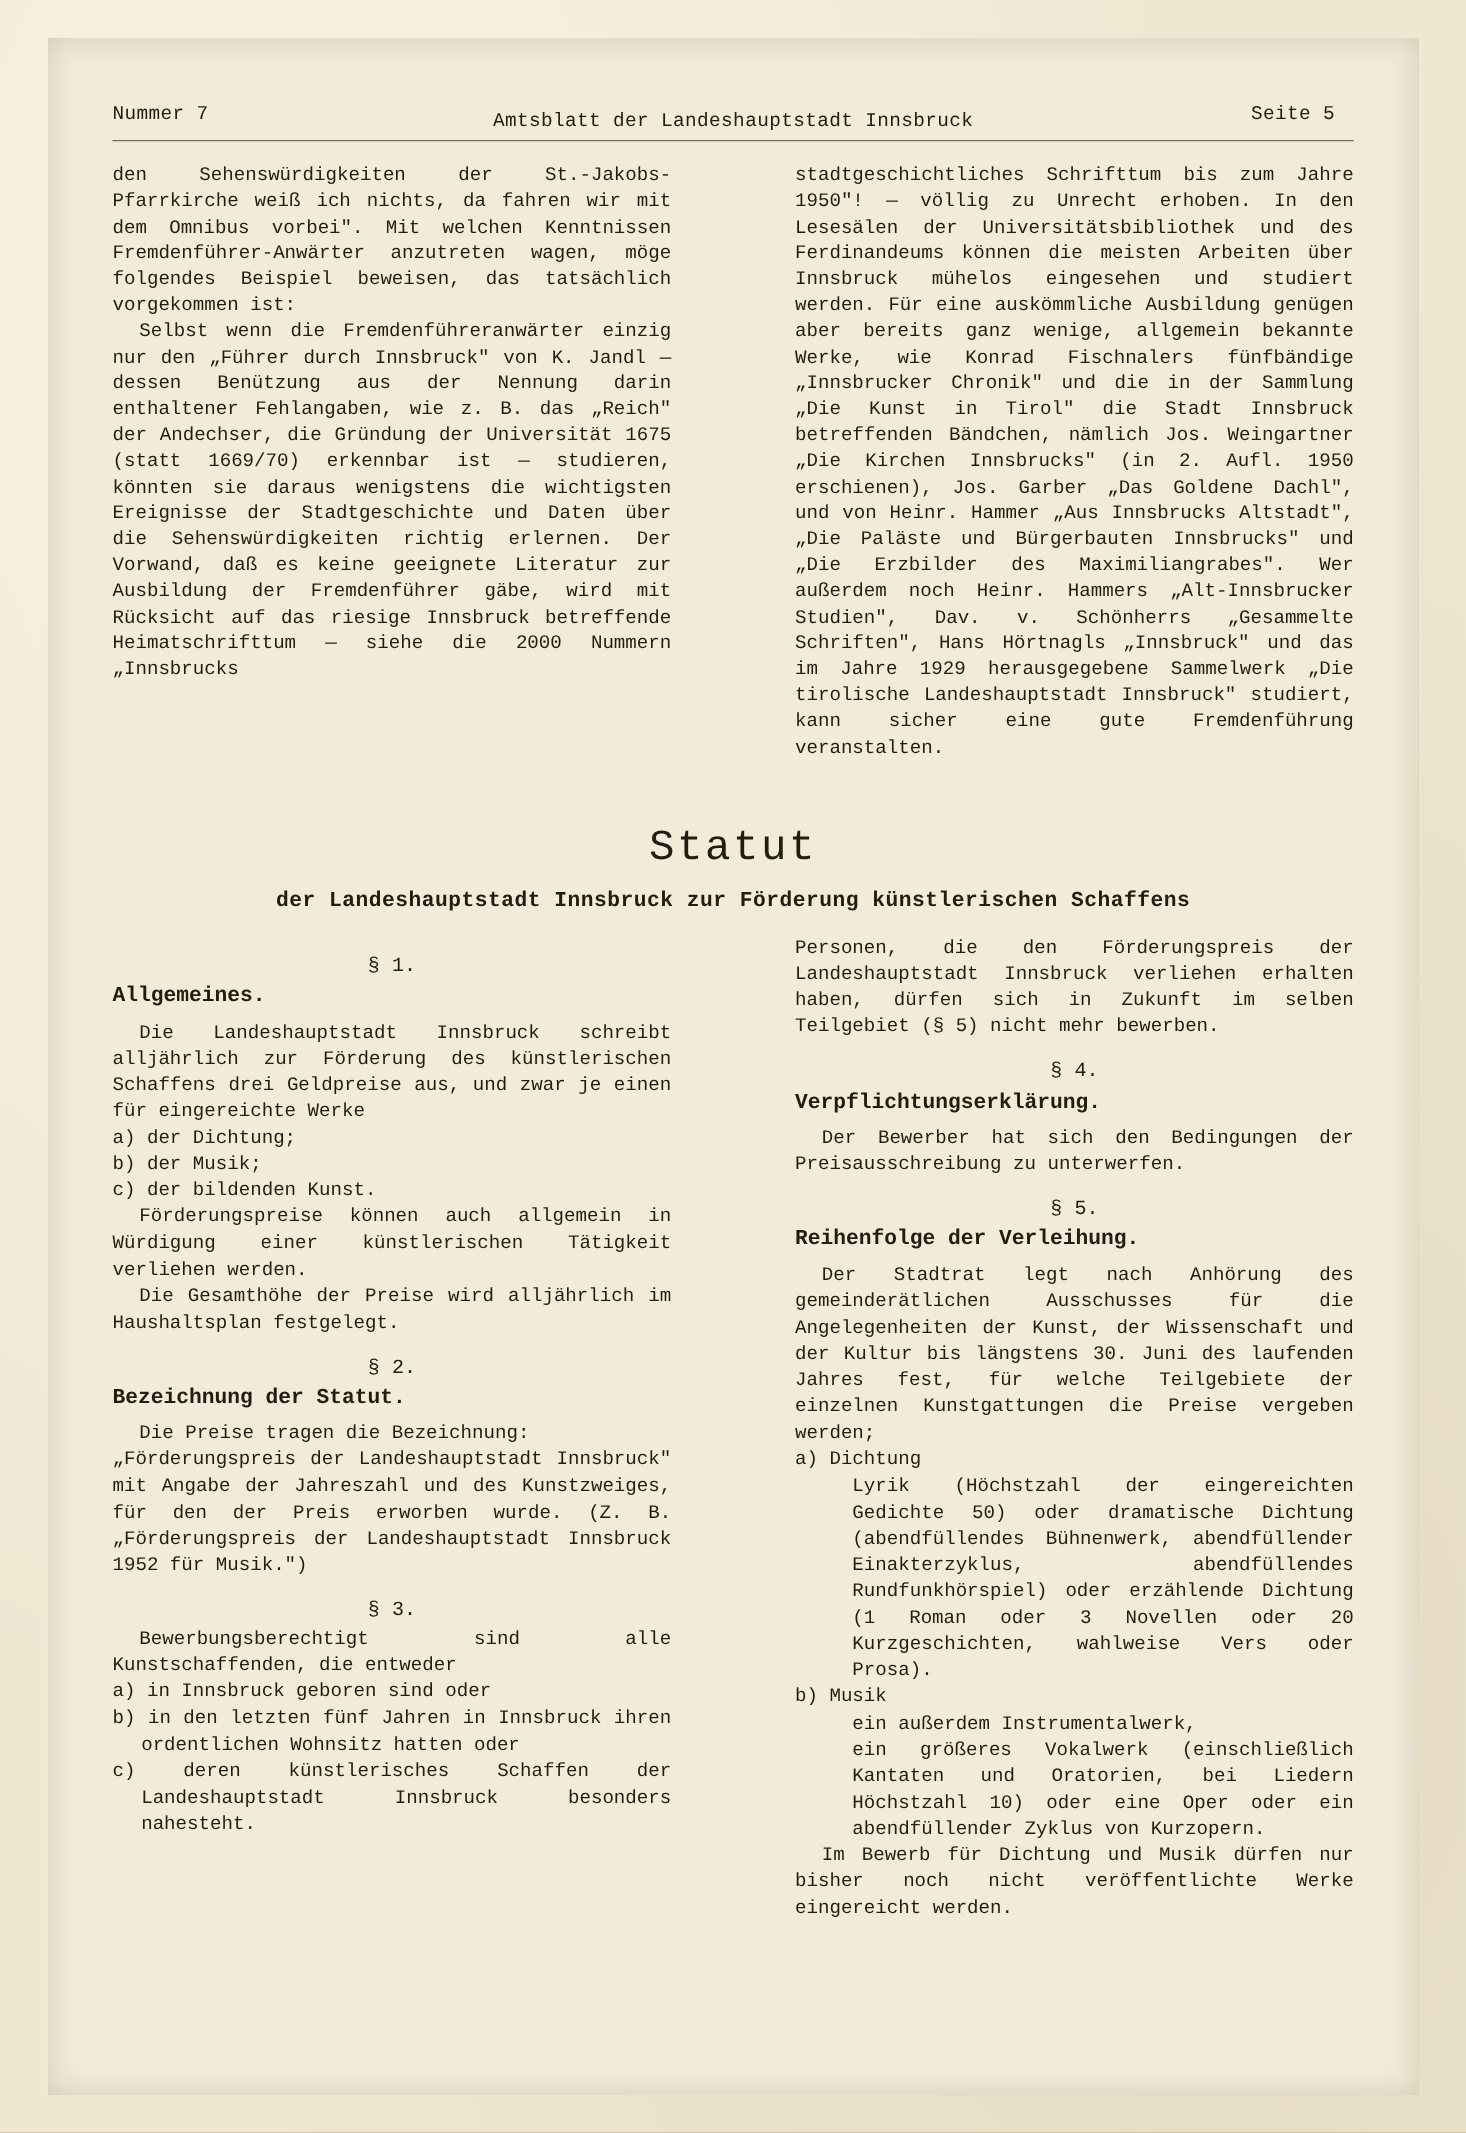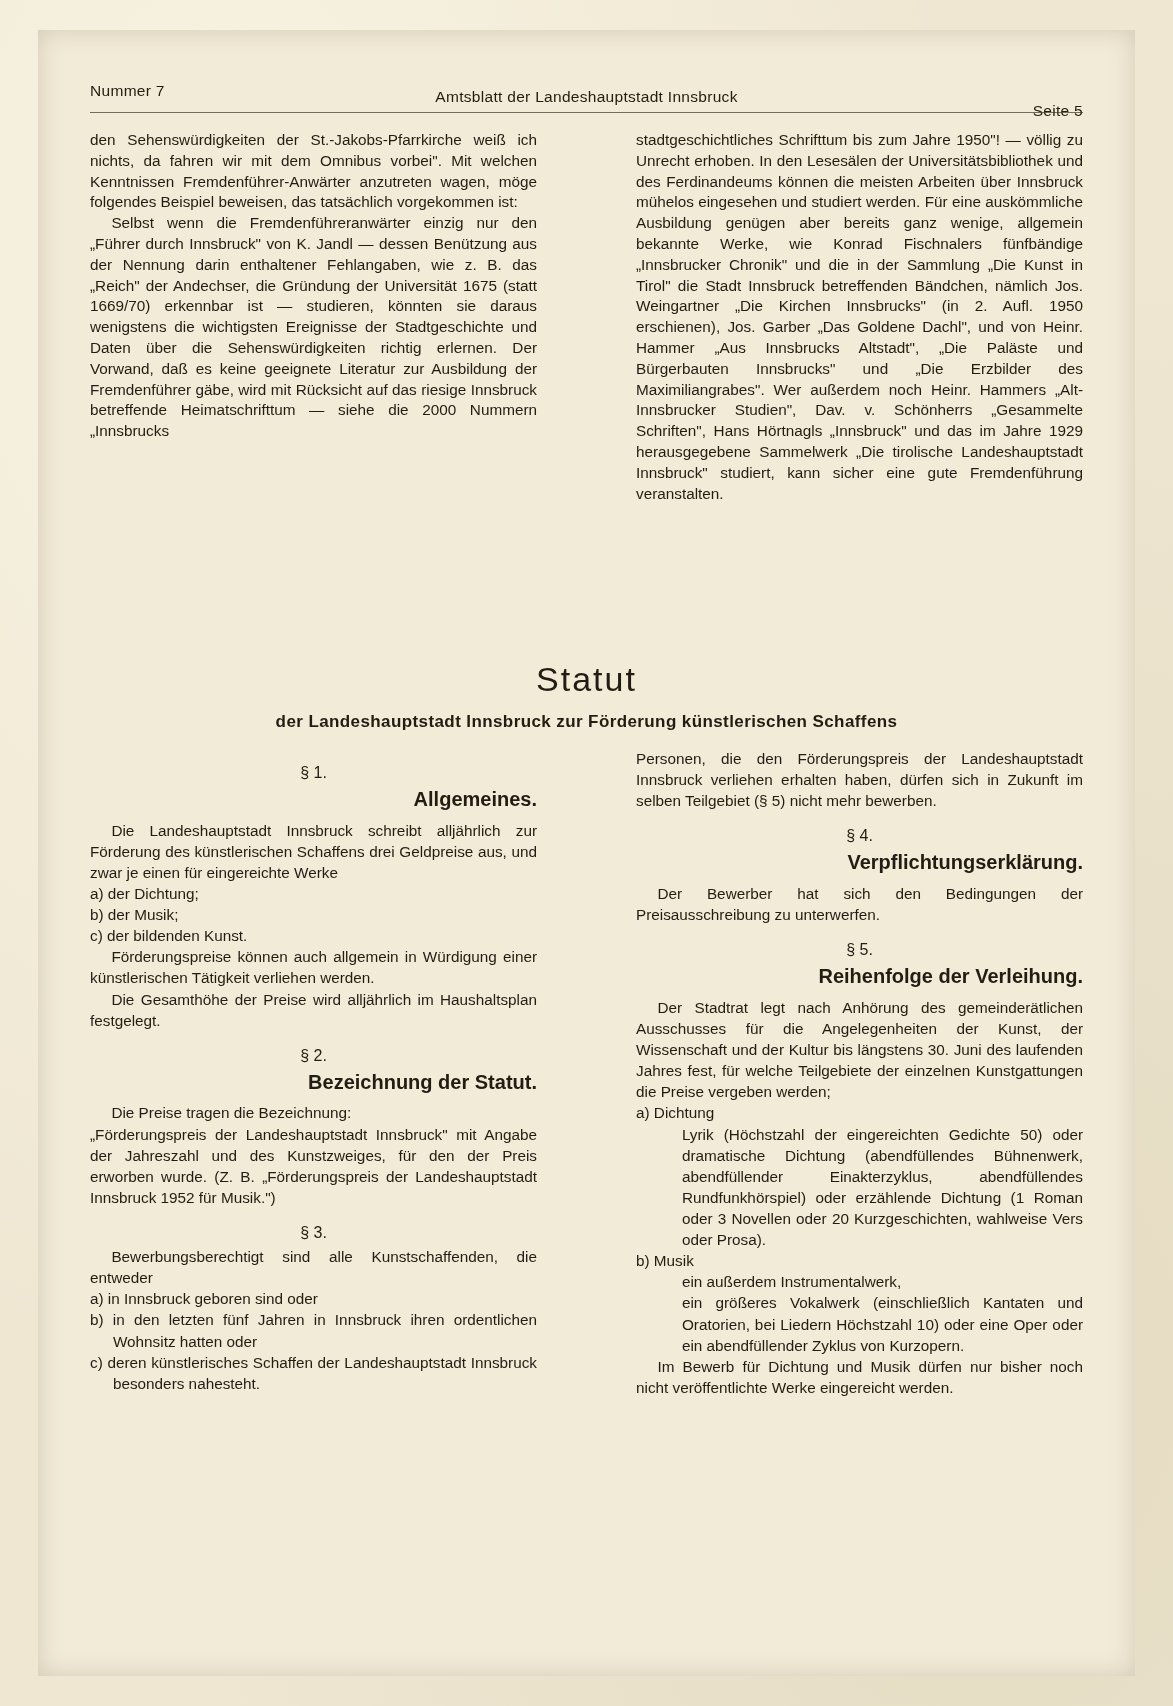--- a/index.html
+++ b/index.html
@@ -10,21 +10,21 @@
   .page {
     position: relative;
     width: 1173px;
     height: 1706px;
     margin: 0 auto;
     background: #efe7d2;
     background-image:
       radial-gradient(ellipse at 20% 15%, rgba(255,252,240,0.55) 0%, rgba(255,252,240,0) 55%),
       radial-gradient(ellipse at 85% 80%, rgba(210,196,165,0.35) 0%, rgba(210,196,165,0) 60%);
     overflow: hidden;
-    font-family: Liberation Sans, sans-serif;
+    font-family: Liberation Mono, monospace;
     color: #231c12;
   }
   .sheet {
     position: absolute;
     left: 38px;
     top: 30px;
     right: 38px;
     bottom: 30px;
     background: #f2ebd8;
     box-shadow: 0 0 24px rgba(120,105,75,0.25) inset;
@@ -34,21 +34,21 @@
     position: absolute;
     left: 52px;
     right: 52px;
     top: 52px;
     height: 26px;
     font-size: 15.5px;
     letter-spacing: 0.3px;
   }
   .runhead .left { position: absolute; left: 0; top: 0; }
   .runhead .center { position: absolute; left: 0; right: 0; top: 6px; text-align: center; }
-  .runhead .right { position: absolute; right: 0; top: 0; margin-top: 20px; }
+  .runhead .right { position: absolute; right: 15px; top: 0; }
   .rule {
     position: absolute;
     left: 52px;
     right: 52px;
     top: 82px;
     border-top: 1px solid #4a4030;
     opacity: 0.75;
   }
 
   
@@ -104,22 +104,22 @@
   }
   .col2-left { position: absolute; left: 0; top: 0; }
   .col2-right { position: absolute; right: 0; top: 0; }
 
   .sec-num {
     text-align: center;
     font-size: 16px;
     margin: 14px 0 2px 0;
   }
   .sec-head {
-    text-align: right;
-    font-size: 20px;
+    text-align: left;
+    font-size: 17px;
     font-weight: bold;
     margin: 0 0 6px 0;
   }
   .item {
     text-indent: 0;
     padding-left: 1.5em;
     text-indent: -1.5em;
   }
   .item2 {
     text-indent: 0;

